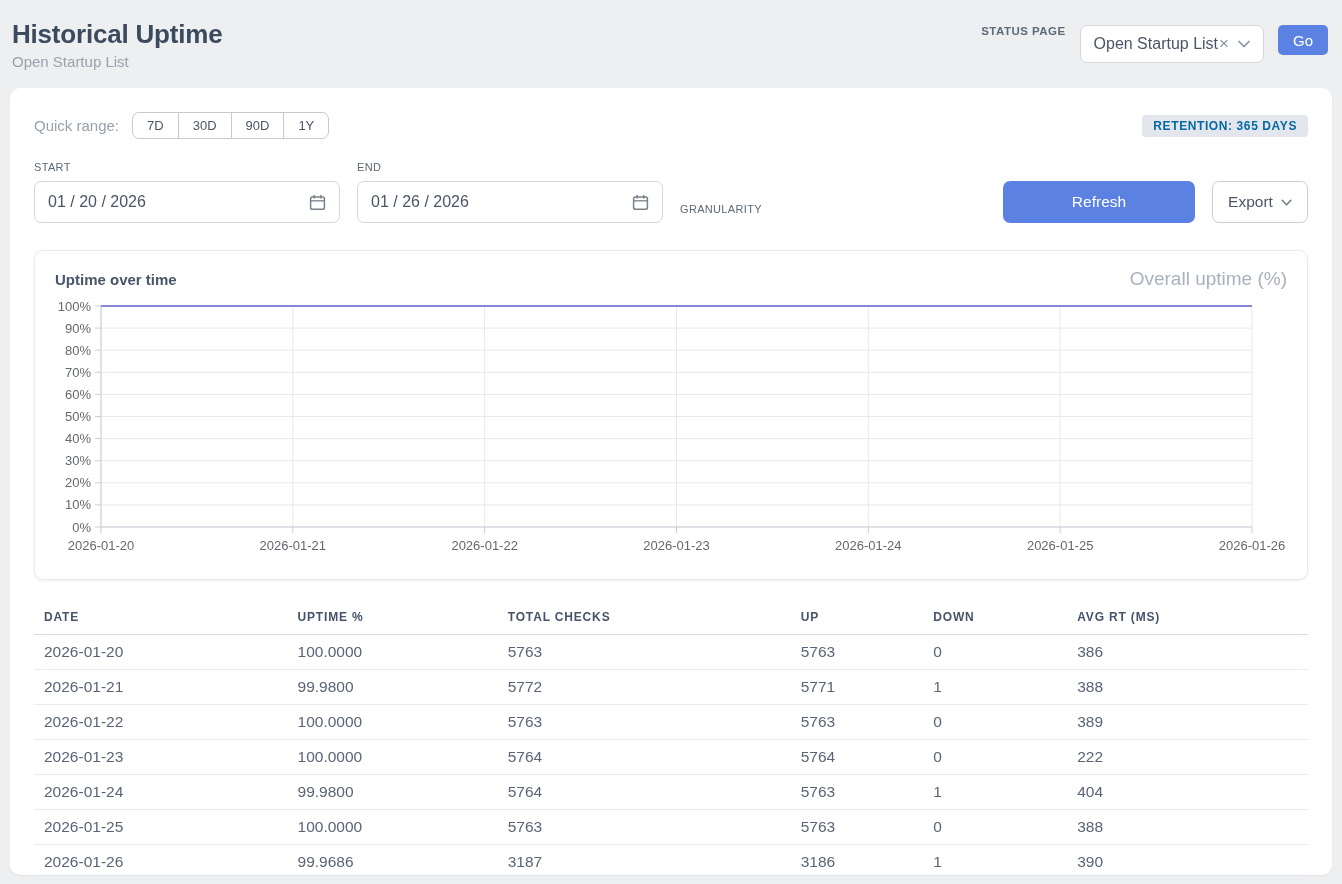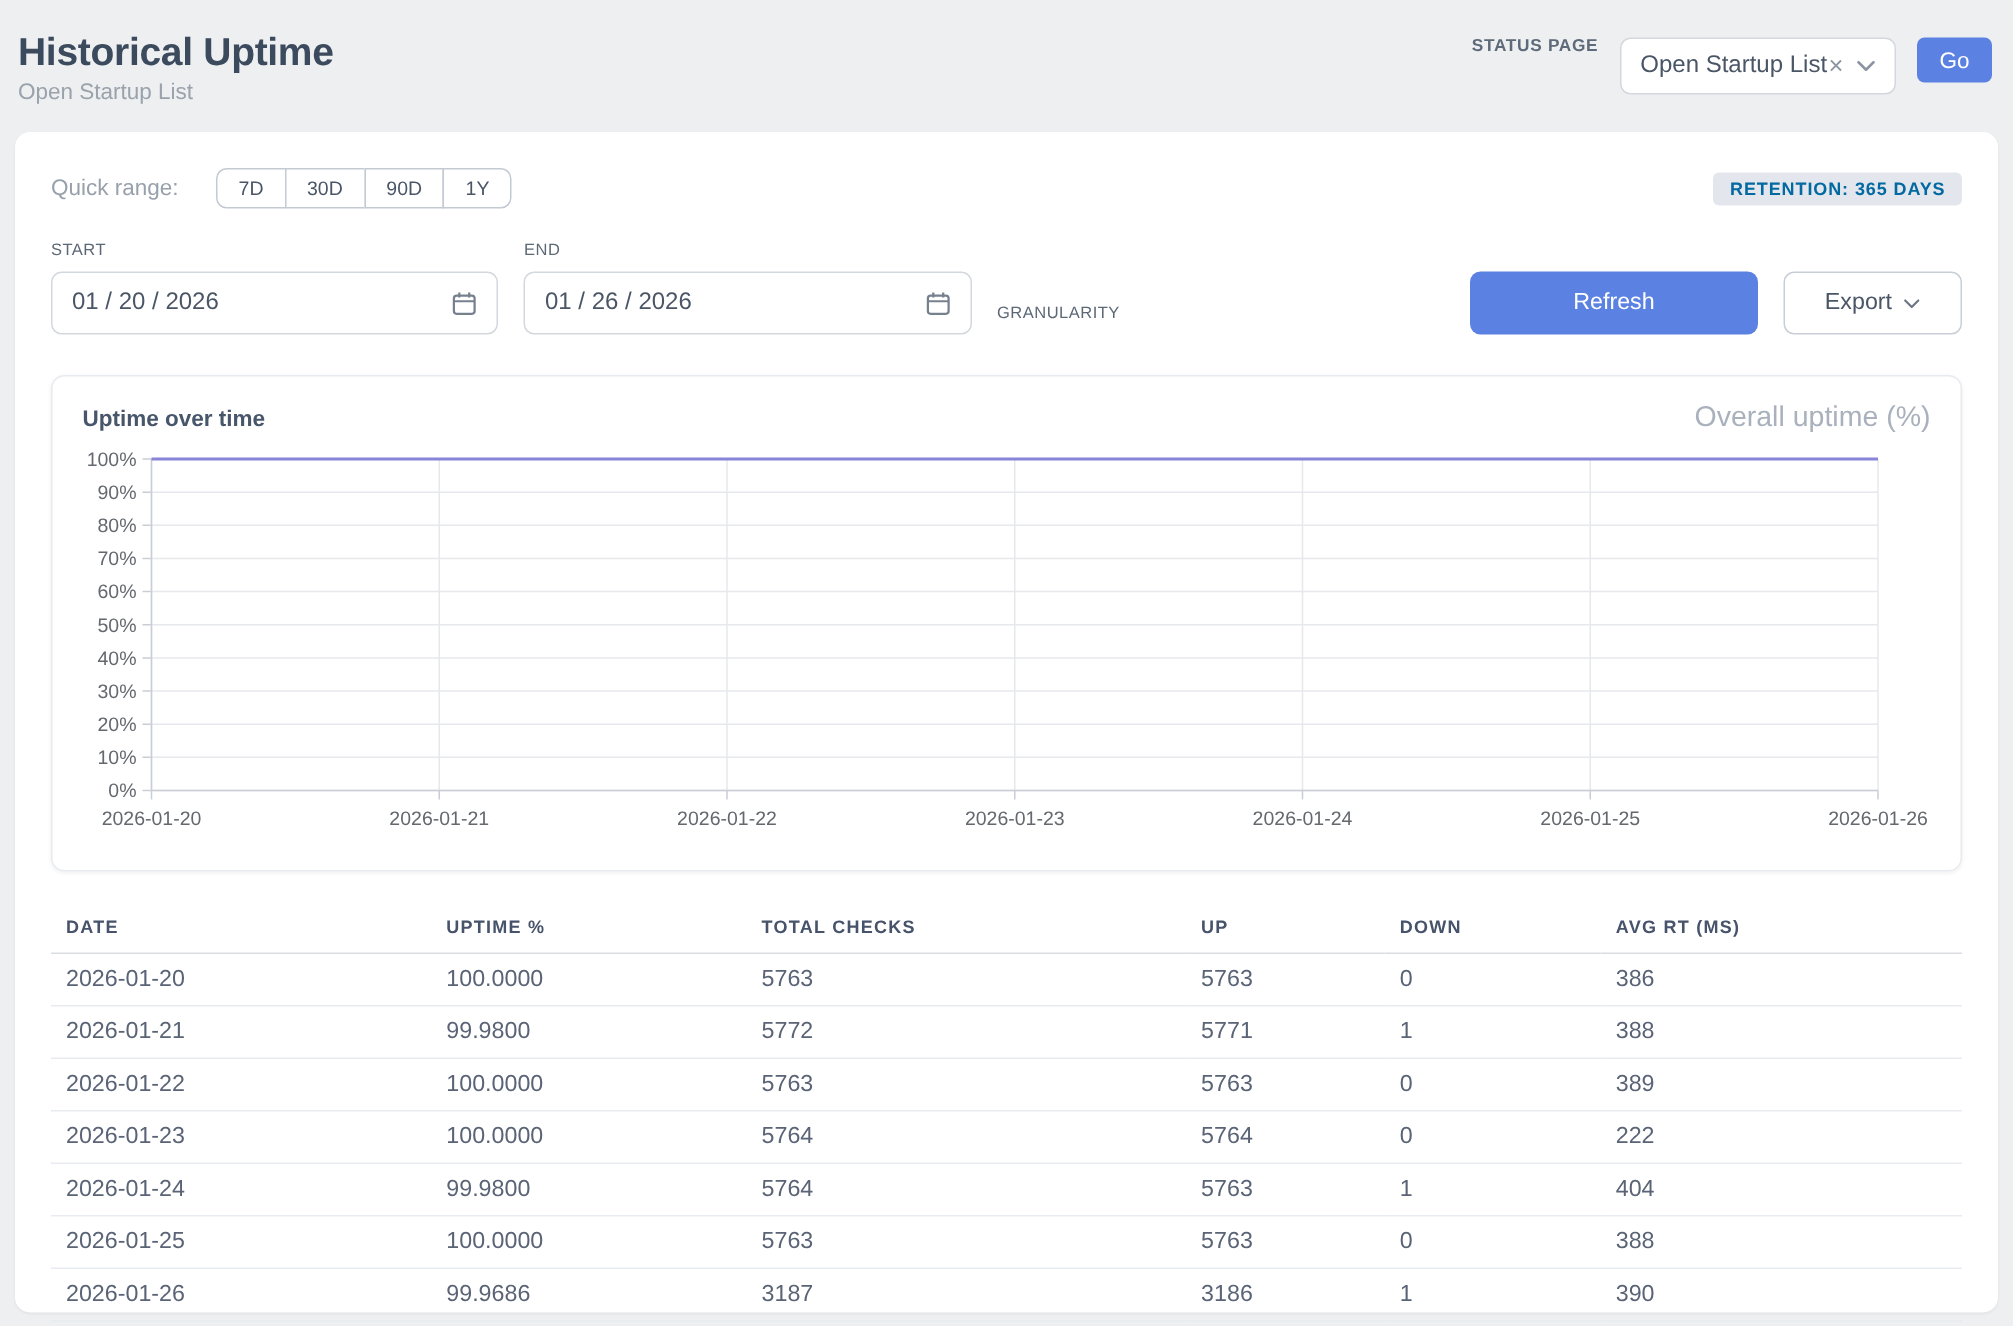--- a/index.html
+++ b/index.html
@@ -19,30 +19,30 @@
   .status-select .clear{ color:#8b94a1; font-size:17px; margin-left:1px; }
   .status-select svg{ margin-left:9px; }
   .btn-go{ background:#5b82e2; color:#fff; border:none; border-radius:5px; font-size:15px; padding:6px 15px; height:30px; cursor:pointer; font-family:inherit; }
   
   .panel{ margin:0 10px; height:787px; background:#fff; border-radius:10px; padding:24px; box-shadow:0 1px 2px rgba(16,24,40,.06); }
   .quick-row{ display:flex; align-items:center; justify-content:space-between; }
   .quick-left{ display:flex; align-items:center; gap:13px; }
   .quick-label{ font-size:15px; color:#98a1ab; }
   .seg-group{ display:flex; }
   .seg-group button{ background:#fff; border:1px solid #c3cad2; margin-left:-1px; padding:4px 14px; height:27px; font-size:13px; color:#4a5566; cursor:pointer; font-family:inherit; }
-  .seg-group button:first-child{ border-radius:7px 0 0 7px; margin-left:12px; }
+  .seg-group button:first-child{ border-radius:7px 0 0 7px; margin-left:0; }
   .seg-group button:last-child{ border-radius:0 7px 7px 0; }
   .badge{ background:#e3e7ed; color:#0369a1; font-size:12px; font-weight:700; letter-spacing:.05em; border-radius:4px; padding:4px 11px; }
   
   .fields-row{ display:flex; align-items:flex-end; gap:17px; margin-top:22px; }
   .field{ flex:1; }
   .field label{ display:block; font-size:11px; font-weight:500; letter-spacing:.03em; color:#5d6876; margin-bottom:8px; }
   .input-box{ display:flex; align-items:center; justify-content:space-between; height:42px; border:1px solid #d3d8de; border-radius:7px; padding:0 13px; font-size:16px; color:#4a5566; background:#fff; cursor:pointer; }
   .btn-refresh{ width:192px; height:42px; background:#5b82e2; color:#fff; border:none; border-radius:7px; font-size:15.5px; cursor:pointer; font-family:inherit; }
-  .btn-export{ width:119px; height:42px; background:#fff; border:1px solid #c8ced6; border-radius:7px; font-size:15.5px; color:#4a5566; cursor:pointer; font-family:inherit; display:flex; align-items:center; justify-content:center; gap:8px; }
+  .btn-export{ width:96px; height:42px; background:#fff; border:1px solid #c8ced6; border-radius:7px; font-size:15.5px; color:#4a5566; cursor:pointer; font-family:inherit; display:flex; align-items:center; justify-content:center; gap:8px; }
   
   .chart-card{ margin-top:27px; border:1px solid #e7eaee; border-radius:9px; padding:17px 20px 13px; box-shadow:0 1px 3px rgba(16,24,40,.07); }
   .chart-head{ display:flex; align-items:baseline; justify-content:space-between; margin-bottom:8px; }
   .chart-title{ font-size:15px; font-weight:700; color:#47566a; }
   .chart-legend{ font-size:19px; color:#a9b1bd; }
   #uptime-chart .tick{ font-family:"Liberation Sans",sans-serif; font-size:13px; fill:#64696f; }
   
   .data-table{ width:100%; border-collapse:collapse; margin-top:24px; }
   .data-table th{ font-size:12px; font-weight:700; letter-spacing:.07em; color:#46536a; text-align:left; padding:6px 10px 10px; border-bottom:1px solid #d9dde2; }
   .data-table td{ font-size:15.5px; color:#5a6476; padding:8px 10px; border-bottom:1px solid #e8ebef; }

